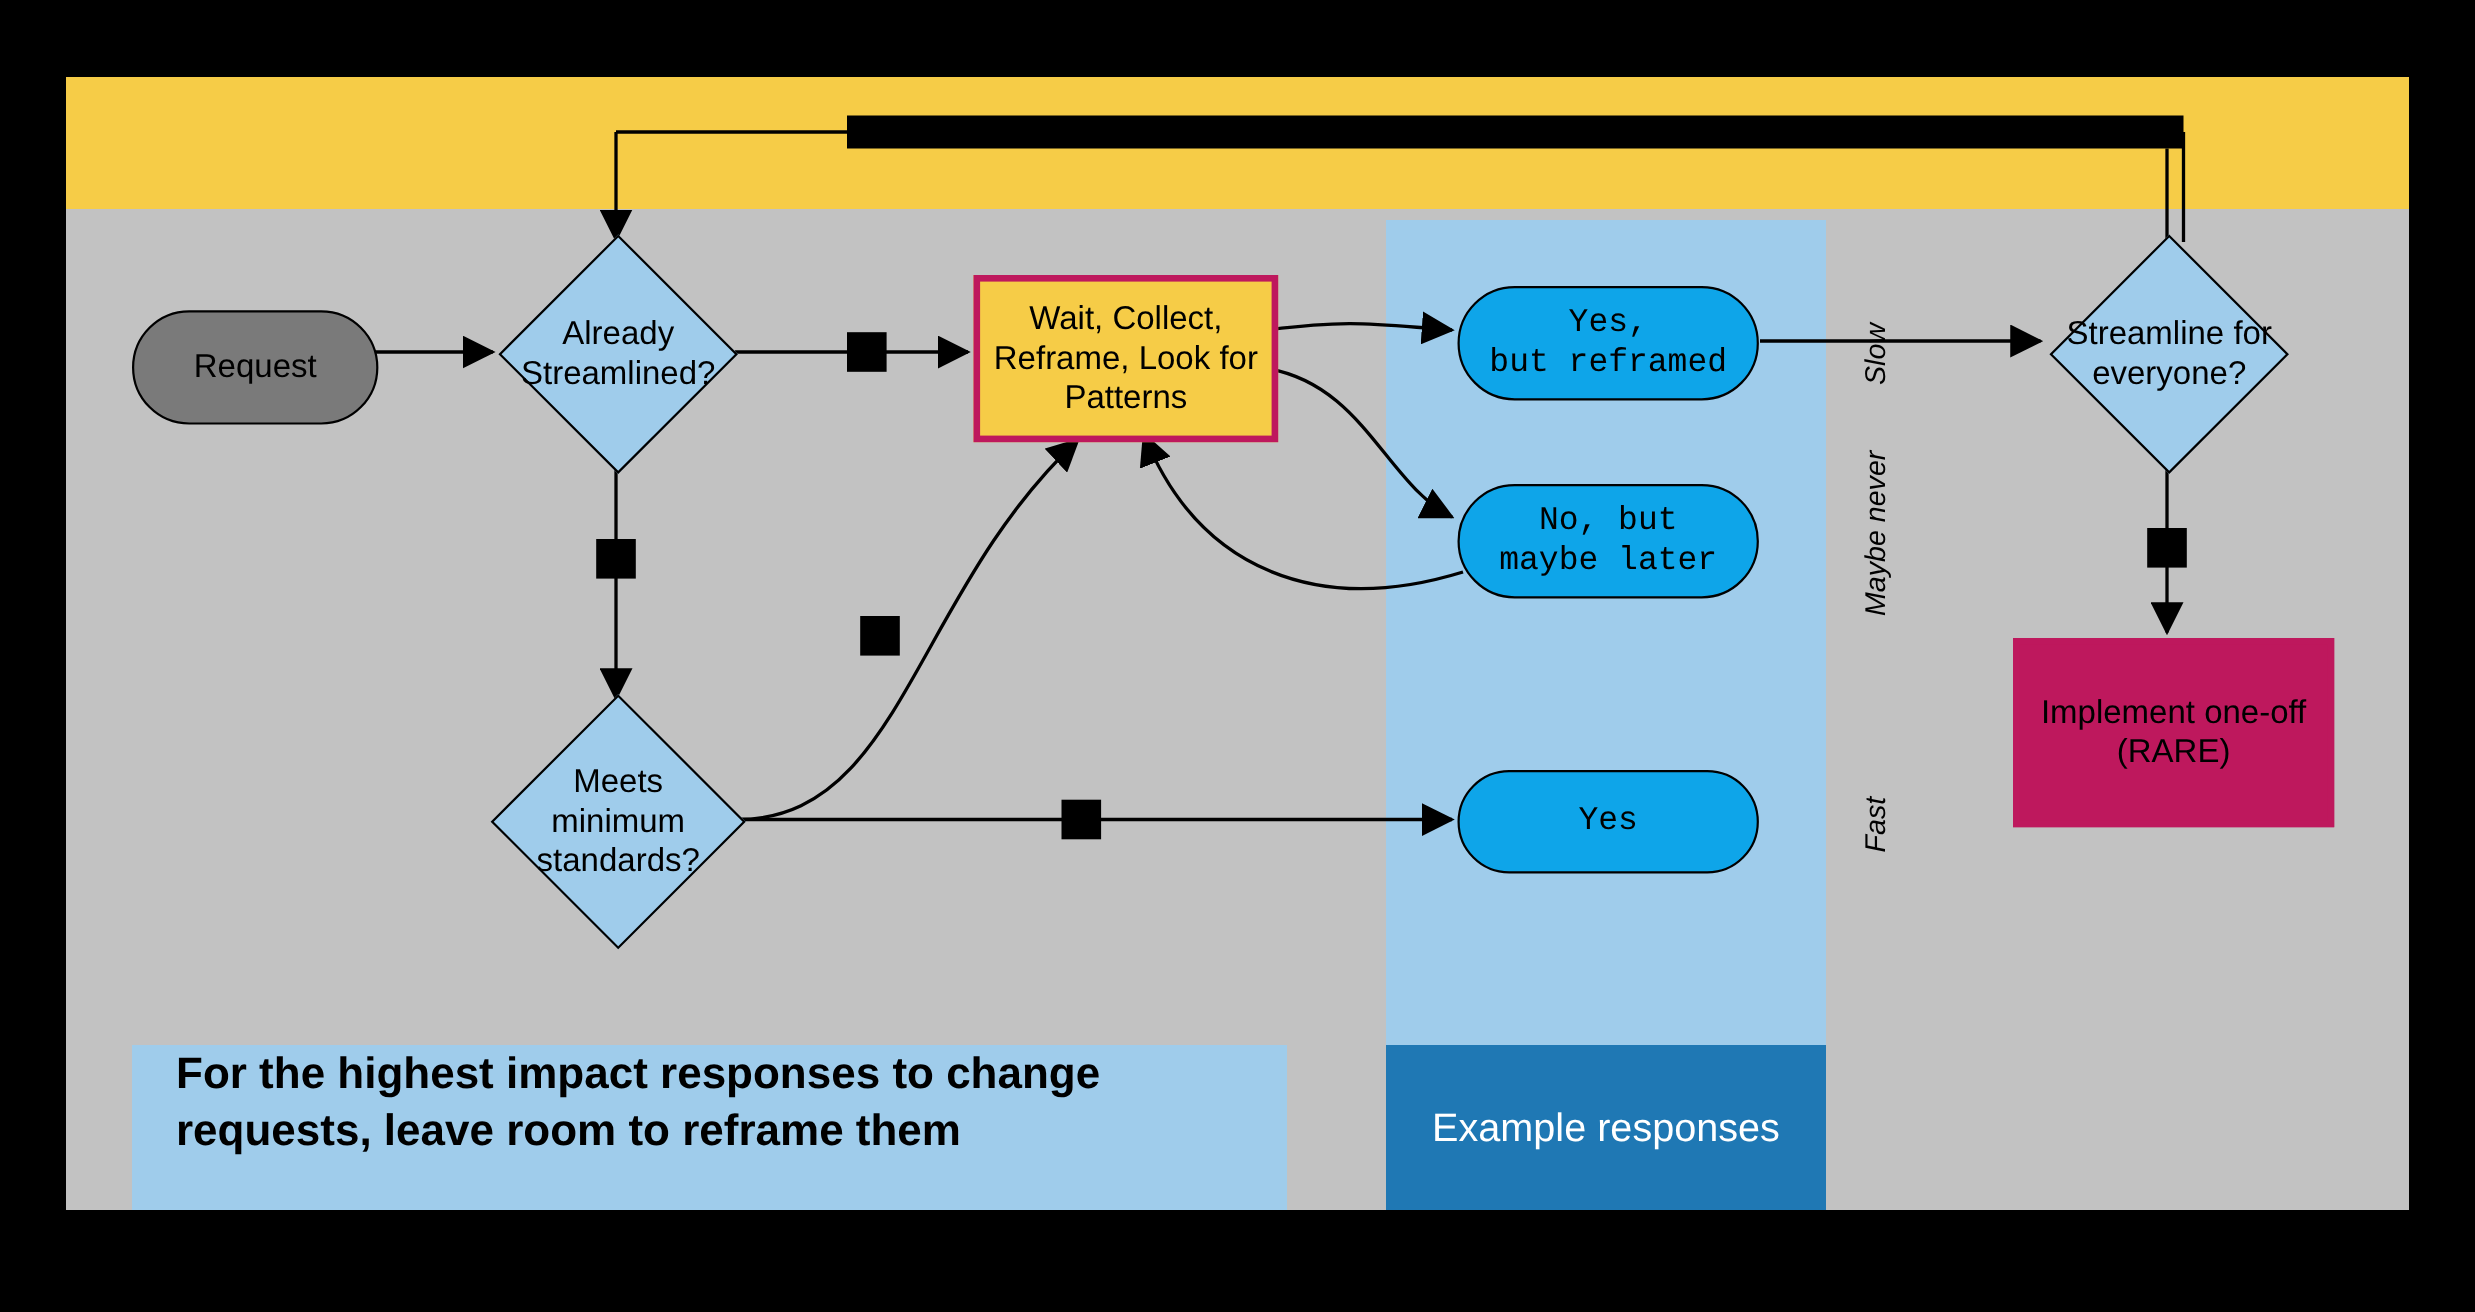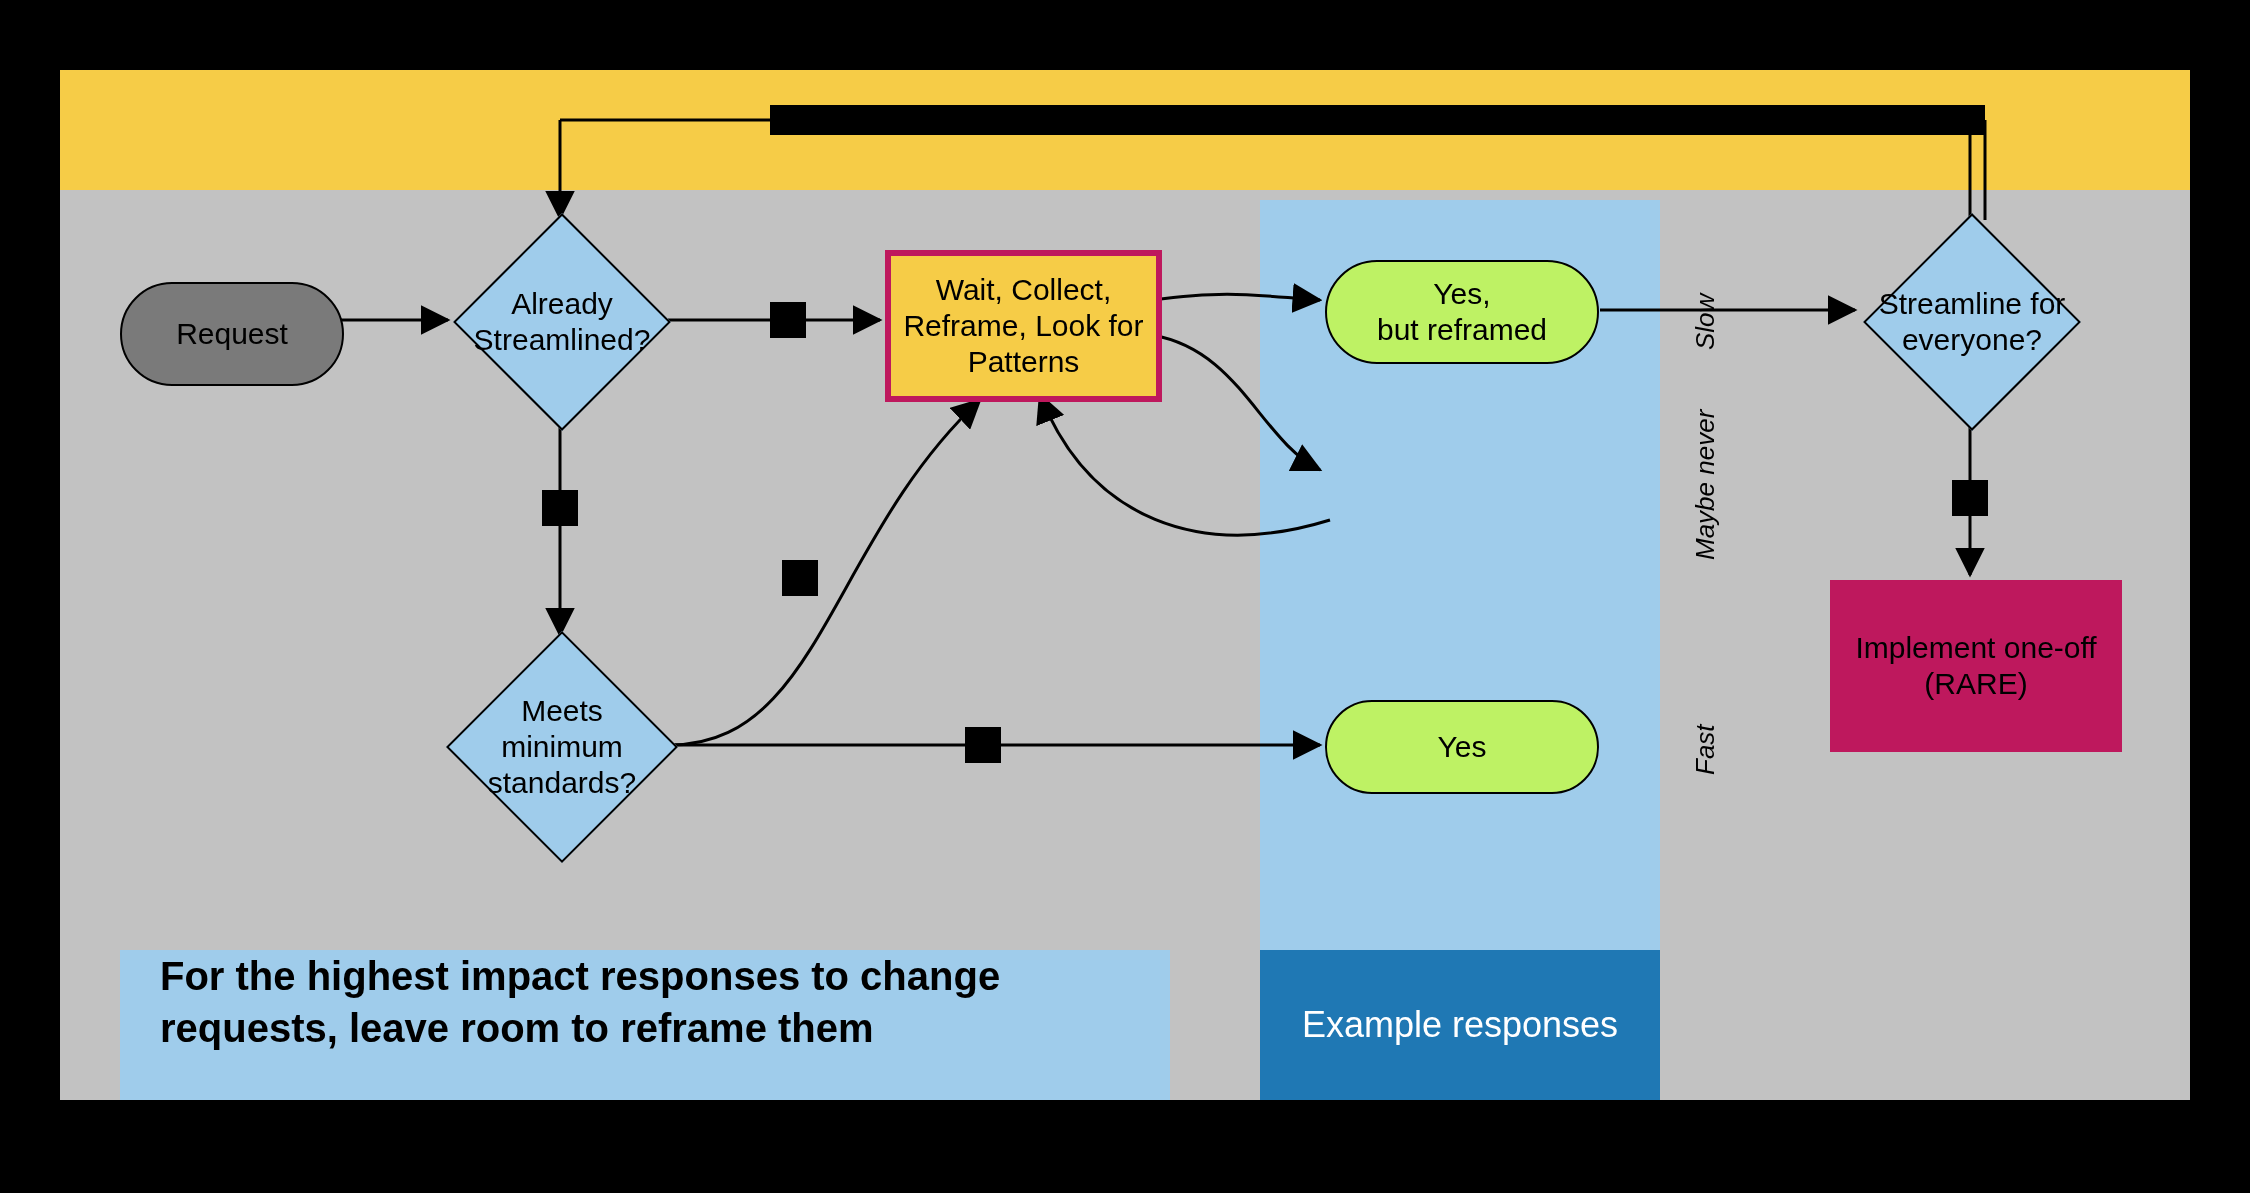--- a/index.html
+++ b/index.html
@@ -11,21 +11,21 @@
   .exBanner{position:absolute;left:1260px;top:950px;width:400px;height:150px;background:#1F78B4;color:#fff;font-size:36px;display:flex;align-items:center;justify-content:center;}
   
   .caption{position:absolute;left:120px;top:950px;width:1050px;height:150px;background:#9FCCEB;display:flex;}
   .caption span{font-size:40px;font-weight:bold;line-height:1.3;padding:0 40px;}
   
   .txt{font-size:30px;text-align:center;line-height:1.2;}
   
   .pill{position:absolute;border:2px solid #000;border-radius:60px;display:flex;align-items:center;justify-content:center;}
   .startNode{left:120px;top:270px;width:220px;height:100px;background:#7A7A7A;margin-top:12px;}
   
-  .resp{background:#bef264;}
+  .resp{background:#0ea5e9;font-family:Liberation Mono, monospace;}
   .resp1{left:1325px;top:260px;width:270px;height:100px;}
   .resp2{left:1325px;top:440px;width:270px;height:100px;}
   .resp3{left:1325px;top:700px;width:270px;height:90px;}
   
   .diamond{position:absolute;background:#9FCCEB;border:2px solid #000;transform:rotate(45deg);}
   .diamond .dlabel{position:absolute;left:50%;top:50%;transform:translate(-50%,-50%) rotate(-45deg);width:200px;}
   
   .rect{position:absolute;border:6px solid #be185d;display:flex;align-items:center;justify-content:center;}
   .waitBox{left:885px;top:250px;width:265px;height:140px;background:#F6CC47;}
   .implBox{left:1830px;top:580px;width:280px;height:160px;background:#be185d;}
@@ -115,20 +115,23 @@
   </div>
 
   <div class="rect implBox">
     <span class="txt" style="padding:0 12px;">Implement one-off (RARE)</span>
   </div>
 
   <div class="pill resp resp1">
     <span class="txt" style="white-space:pre-line;">Yes,
 but reframed</span>
   </div>
+  <div class="pill resp resp2">
+    <span class="txt" style="padding:0 20px;">No, but maybe later</span>
+  </div>
   <div class="pill resp resp3">
     <span class="txt">Yes</span>
   </div>
 
   <div class="side" style="left:1690px;top:350px;">Slow</div>
   <div class="side" style="left:1690px;top:560px;text-align:center;">Maybe never</div>
   <div class="side" style="left:1690px;top:775px;">Fast</div>
 
   <div class="exBanner">
     <span>Example responses</span>

